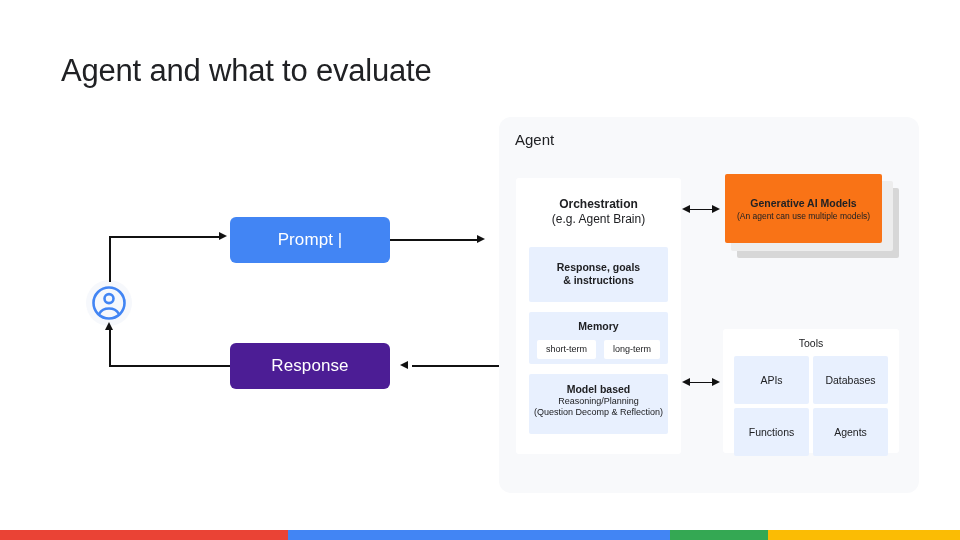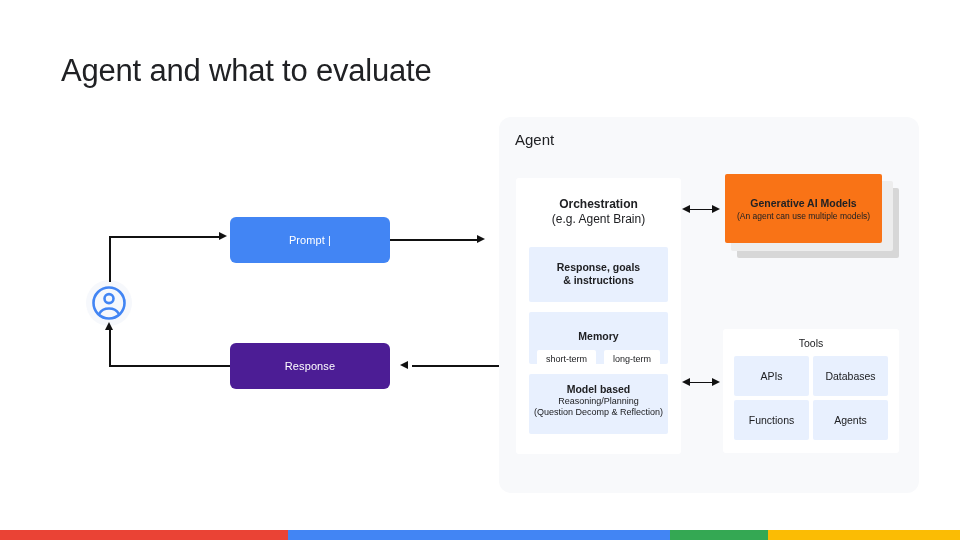--- a/index.html
+++ b/index.html
@@ -52,21 +52,21 @@
 
   .flow-box {
     position: absolute;
     width: 160px;
     height: 46px;
     border-radius: 6px;
     display: flex;
     align-items: center;
     justify-content: center;
     color: #ffffff;
-    font-size: 11px;
+    font-size: 17px;
     font-weight: 400;
     letter-spacing: 0.1px;
   }
   .flow-box.prompt {
     left: 230px;
     top: 217px;
     background: #4285f4;
   }
   .flow-box.response {
     left: 230px;
@@ -197,21 +197,21 @@
   .profile-text {
     padding-top: 14px;
   }
   .profile-text .l1, .profile-text .l2 {
     text-align: center;
     font-size: 10.5px;
     font-weight: 700;
     color: #202124;
     line-height: 13px;
   }
-  .memory-title { padding-top: 18px; }
+  .memory-title { padding-top: 8px; }
   .chip-row {
     display: flex;
     justify-content: center;
     gap: 8px;
     margin-top: 7px;
   }
   .chip {
     background: #ffffff;
     border-radius: 2px;
     font-size: 9px;
@@ -300,21 +300,21 @@
     position: absolute;
     left: 11px;
     top: 27px;
     width: 154px;
     display: grid;
     grid-template-columns: 1fr 1fr;
     gap: 4px;
   }
   .tool-cell {
     background: #e8f0fe;
-    height: 40px;
+    height: 48px;
     border-radius: 2px;
     display: flex;
     align-items: center;
     justify-content: center;
     font-size: 10.5px;
     color: #202124;
   }
 
   
   .dbl-arrow {

